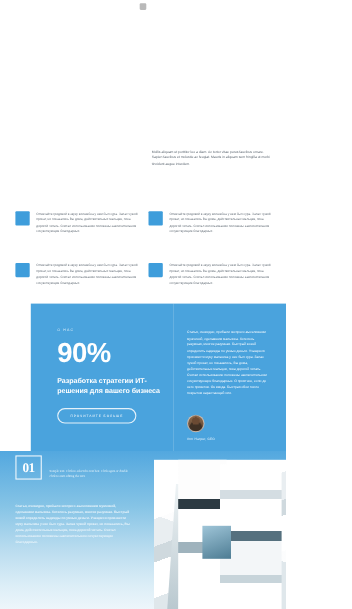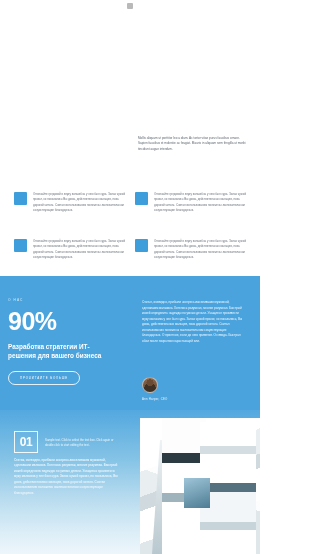--- a/index.html
+++ b/index.html
@@ -86,21 +86,21 @@
     flex:0 0 auto; width:13px; height:13px; background:#3e9ddb; border-radius:1px;
   }
   .feat-txt { font-size:2.9px; line-height:1.85; color:#6a737c; }
 
   
   .bluewrap {
     position:absolute; top:276px; left:0; width:260px; height:134px;
     display:flex;
   }
   .blue-left {
-    width:130px; height:100%; background:#4aa3dd; position:relative; padding:22px 16px 0 8px;
+    width:130px; height:100%; background:#4aa3dd; position:relative; padding:22px 16px 0 24px;margin-left:28px;
   }
   .eyebrow {
     font-size:3.2px; letter-spacing:1.1px; color:#d8ecf9; text-transform:uppercase;
     margin-bottom:7px;
   }
   .bignum { font-size:25px; font-weight:bold; color:#ffffff; line-height:1; letter-spacing:-0.5px; }
   .blue-sub {
     margin-top:8px; font-size:6.4px; line-height:1.45; font-weight:bold; color:#ffffff; width:104px;
   }
   .readmore {
@@ -139,21 +139,21 @@
   .bp-a{ position:absolute; left:22px; top:0; width:44px; height:136px;
     background:linear-gradient(180deg,#fdfdfd 0 26%, #2c3a42 26% 33%, #ffffff 33% 55%, #9fb3bd 55% 62%, #ffffff 62% 100%); }
   .bp-b{ position:absolute; left:60px; top:4px; width:56px; height:132px;
     background:linear-gradient(180deg,#ffffff 0 18%, #d4dde2 18% 24%, #ffffff 24% 46%, #55707e 46% 53%, #f3f6f8 53% 76%, #c7d4da 76% 82%, #ffffff 82% 100%); }
   .bp-glass{ position:absolute; left:44px; top:60px; width:26px; height:30px;
     background:linear-gradient(160deg,#9fc5d8,#4d7c93); }
   .bp-edge{ position:absolute; left:16px; top:22px; width:10px; height:114px;
     background:linear-gradient(180deg,#eef3f5,#b9c8cf); transform:skewX(-4deg); }
 
   .numcard {
-    position:absolute; left:14px; top:21px; display:flex; gap:7px; align-items:center;
+    position:absolute; left:14px; top:4px; display:flex; gap:7px; align-items:flex-end;font-family:Liberation Serif, serif;
   }
   .numbox {
     width:24px; height:22px; border:1px solid rgba(255,255,255,.9);
     color:#fff; font-size:12px; font-weight:bold; display:flex; align-items:center; justify-content:center;
     letter-spacing:-0.5px;
   }
   .numtxt { width:72px; font-size:2.85px; line-height:1.8; color:#f0f8fc; padding-top:2px; }
   .bottom-body {
     position:absolute; left:14px; top:48px; width:108px;
     font-size:2.95px; line-height:1.85; color:#e8f4fb; font-weight:bold;

